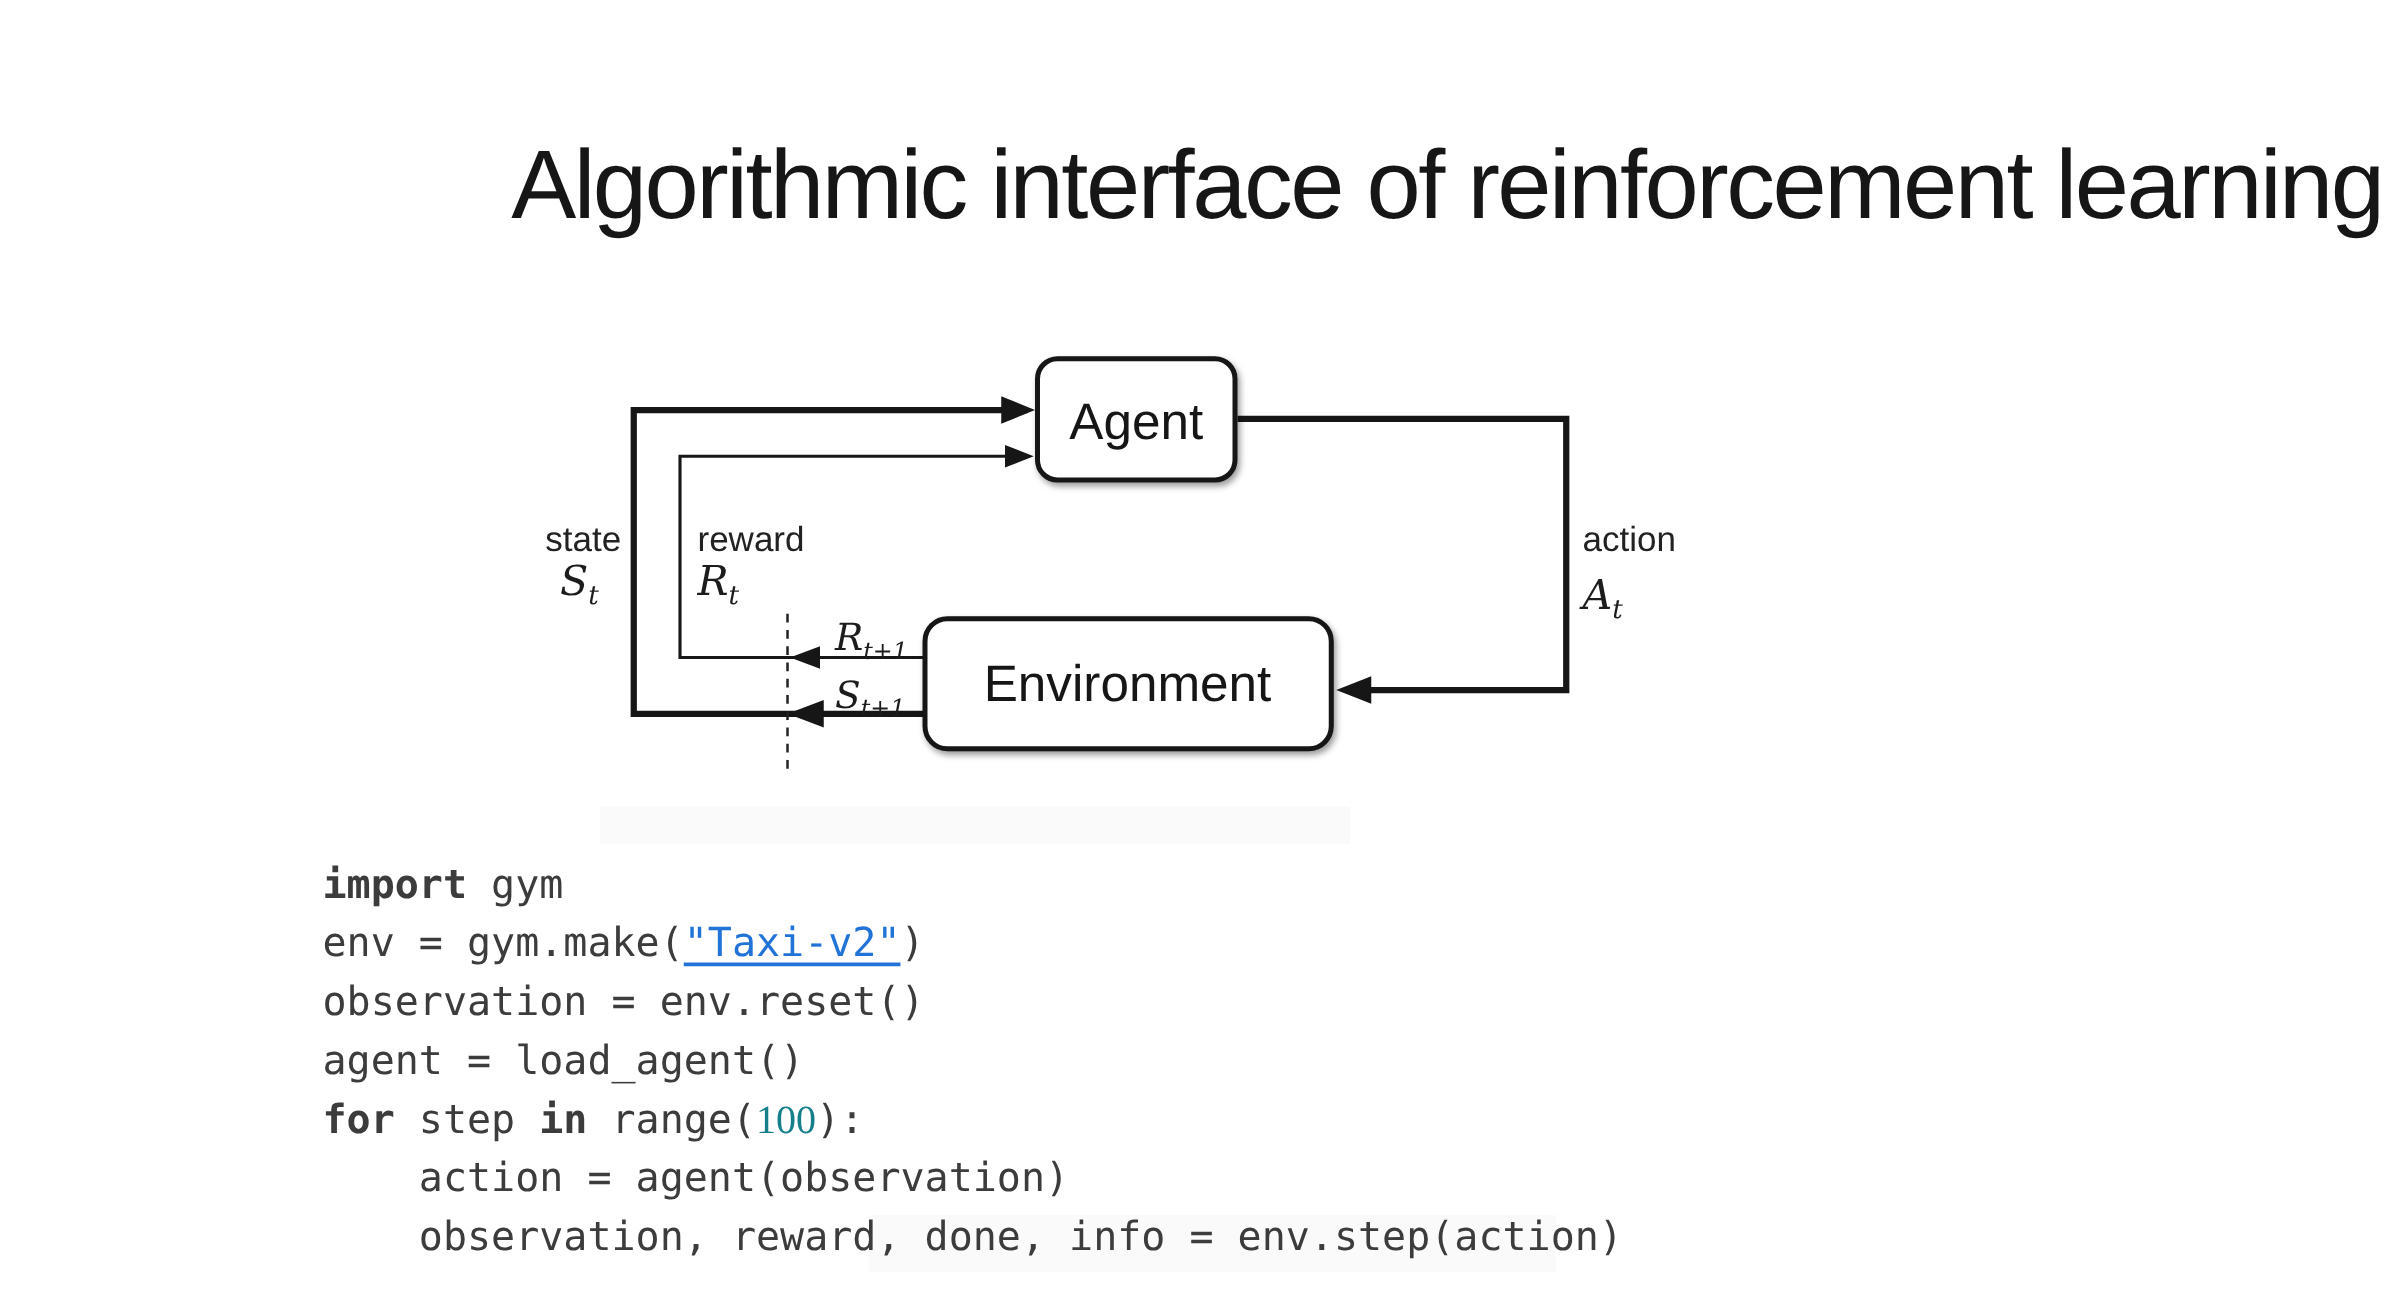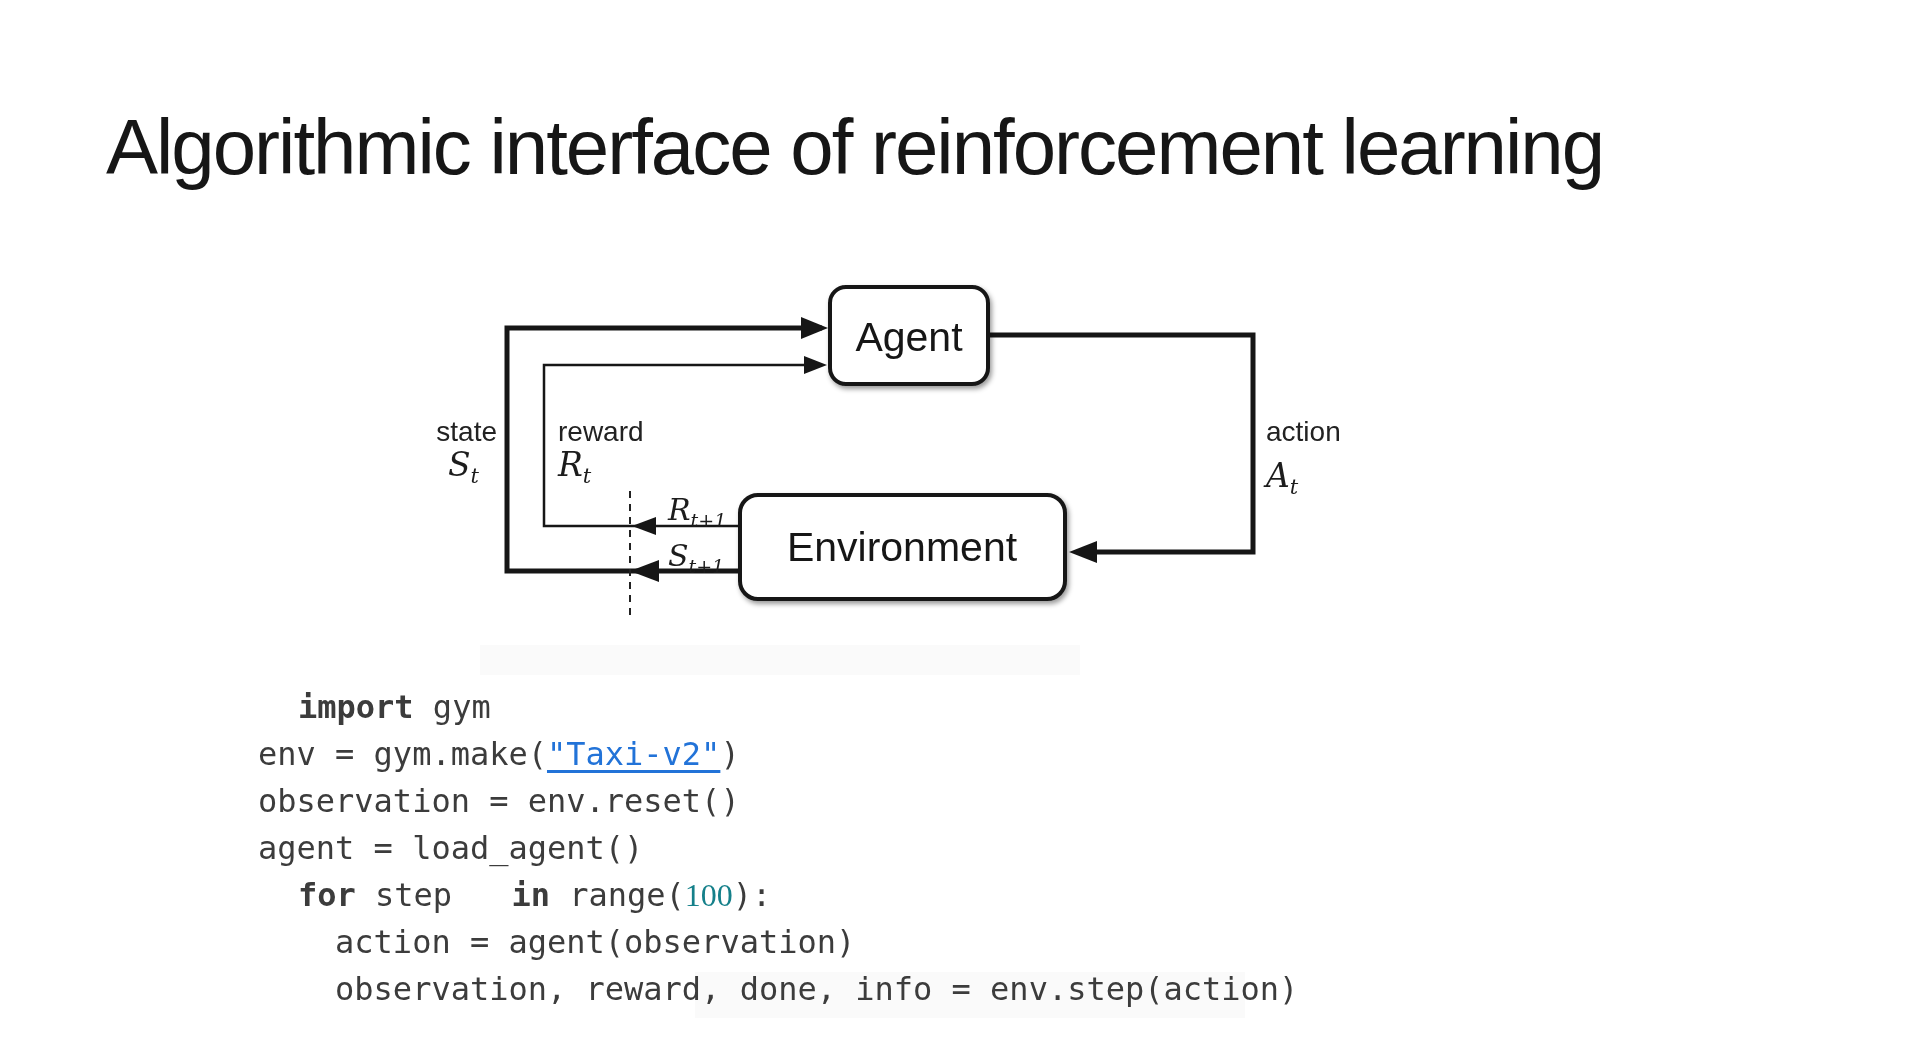--- a/index.html
+++ b/index.html
@@ -8,39 +8,39 @@
     --code:#3c3c3c;
     --num:#15808a;
     --link:#2273d8;
   }
   .slide{position:absolute;inset:0;width:1920px;height:1048px;background:#fff;
          font-family:"Liberation Sans",sans-serif;}
   .title{
     position:absolute;left:106px;top:50px;width:1800px;
     font-family:"Liberation Sans",sans-serif;
     font-size:78px;font-weight:400;letter-spacing:-2px;
-    color:var(--ink);white-space:nowrap;
+    color:var(--ink);white-space:nowrap;text-align:right;
   }
   svg.diagram{position:absolute;left:0;top:0;width:1920px;height:1048px;}
   .ln{fill:none;stroke:var(--ink);}
   .thick{stroke-width:5px;}
   .thin{stroke-width:2.5px;}
   .ah{fill:var(--ink);stroke:none;}
   .bx{fill:#ffffff;stroke:var(--ink);stroke-width:4px;}
   .boxlabel{font-family:"Liberation Sans",sans-serif;font-size:41px;fill:var(--ink);}
   .siglabel{font-family:"Liberation Sans",sans-serif;font-size:28px;fill:#222222;}
   .mathlabel{font-family:"DejaVu Serif",serif;font-style:italic;fill:#1c1c1c;}
   .artifact{fill:#f5f5f5;fill-opacity:0.55;}
   .code{
     position:absolute;left:258px;top:684px;
     font-family:"DejaVu Sans Mono",monospace;
     font-size:32px;line-height:47px;
     color:var(--code);white-space:pre;
   }
-  .seg-kw{font-weight:700;margin-left:40px;}
+  .seg-kw{font-weight:700;}
   .seg-num{color:var(--num);font-family:Liberation Serif, serif;}
   .seg-link{color:var(--link);text-decoration:underline;text-decoration-thickness:2.5px;text-underline-offset:5px;cursor:pointer;}
 </style>
 </head>
 <body>
 
 <main class="slide">
 
   <h1 class="title">Algorithmic interface of reinforcement learning</h1>
 

